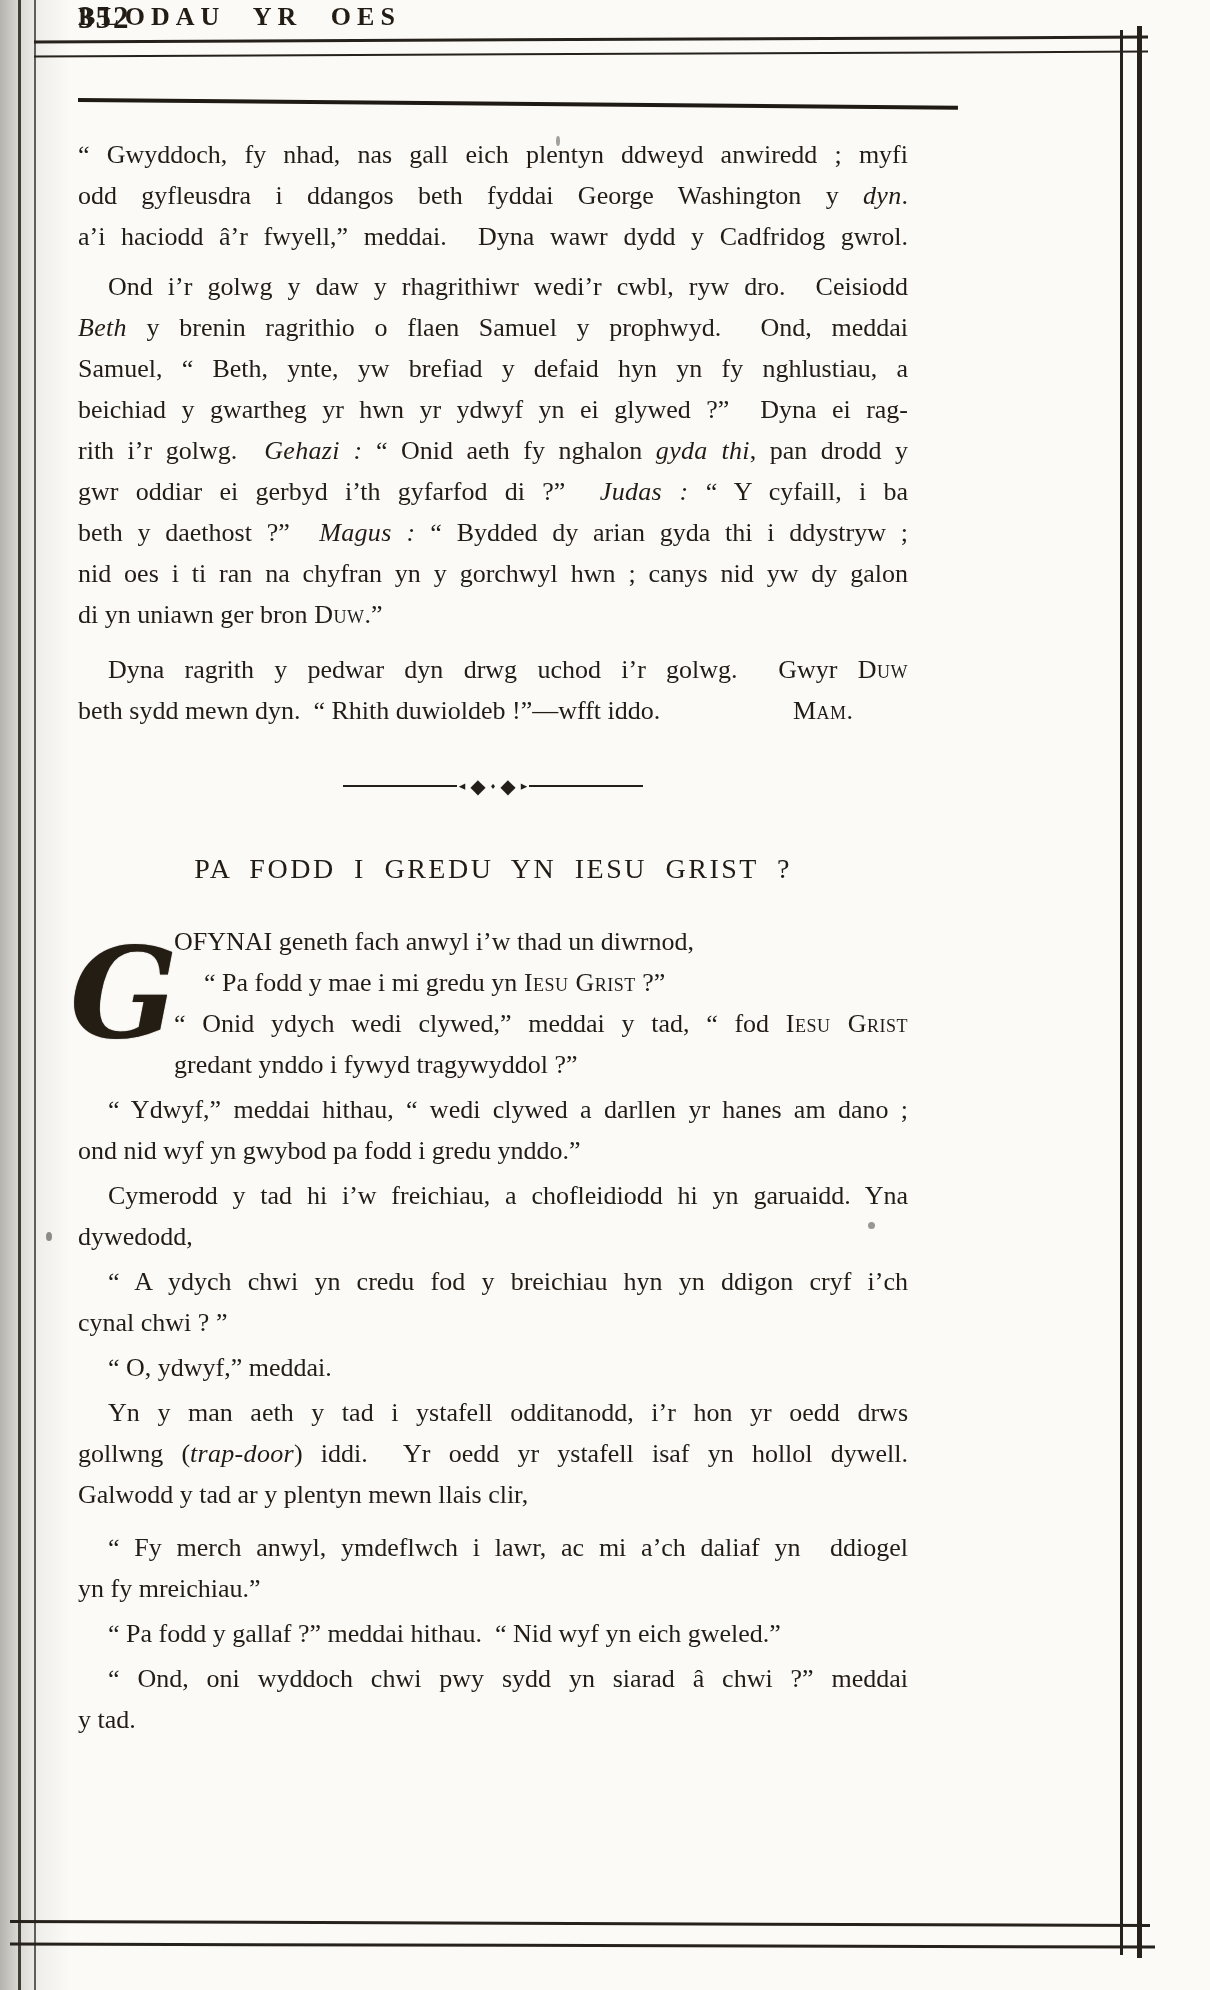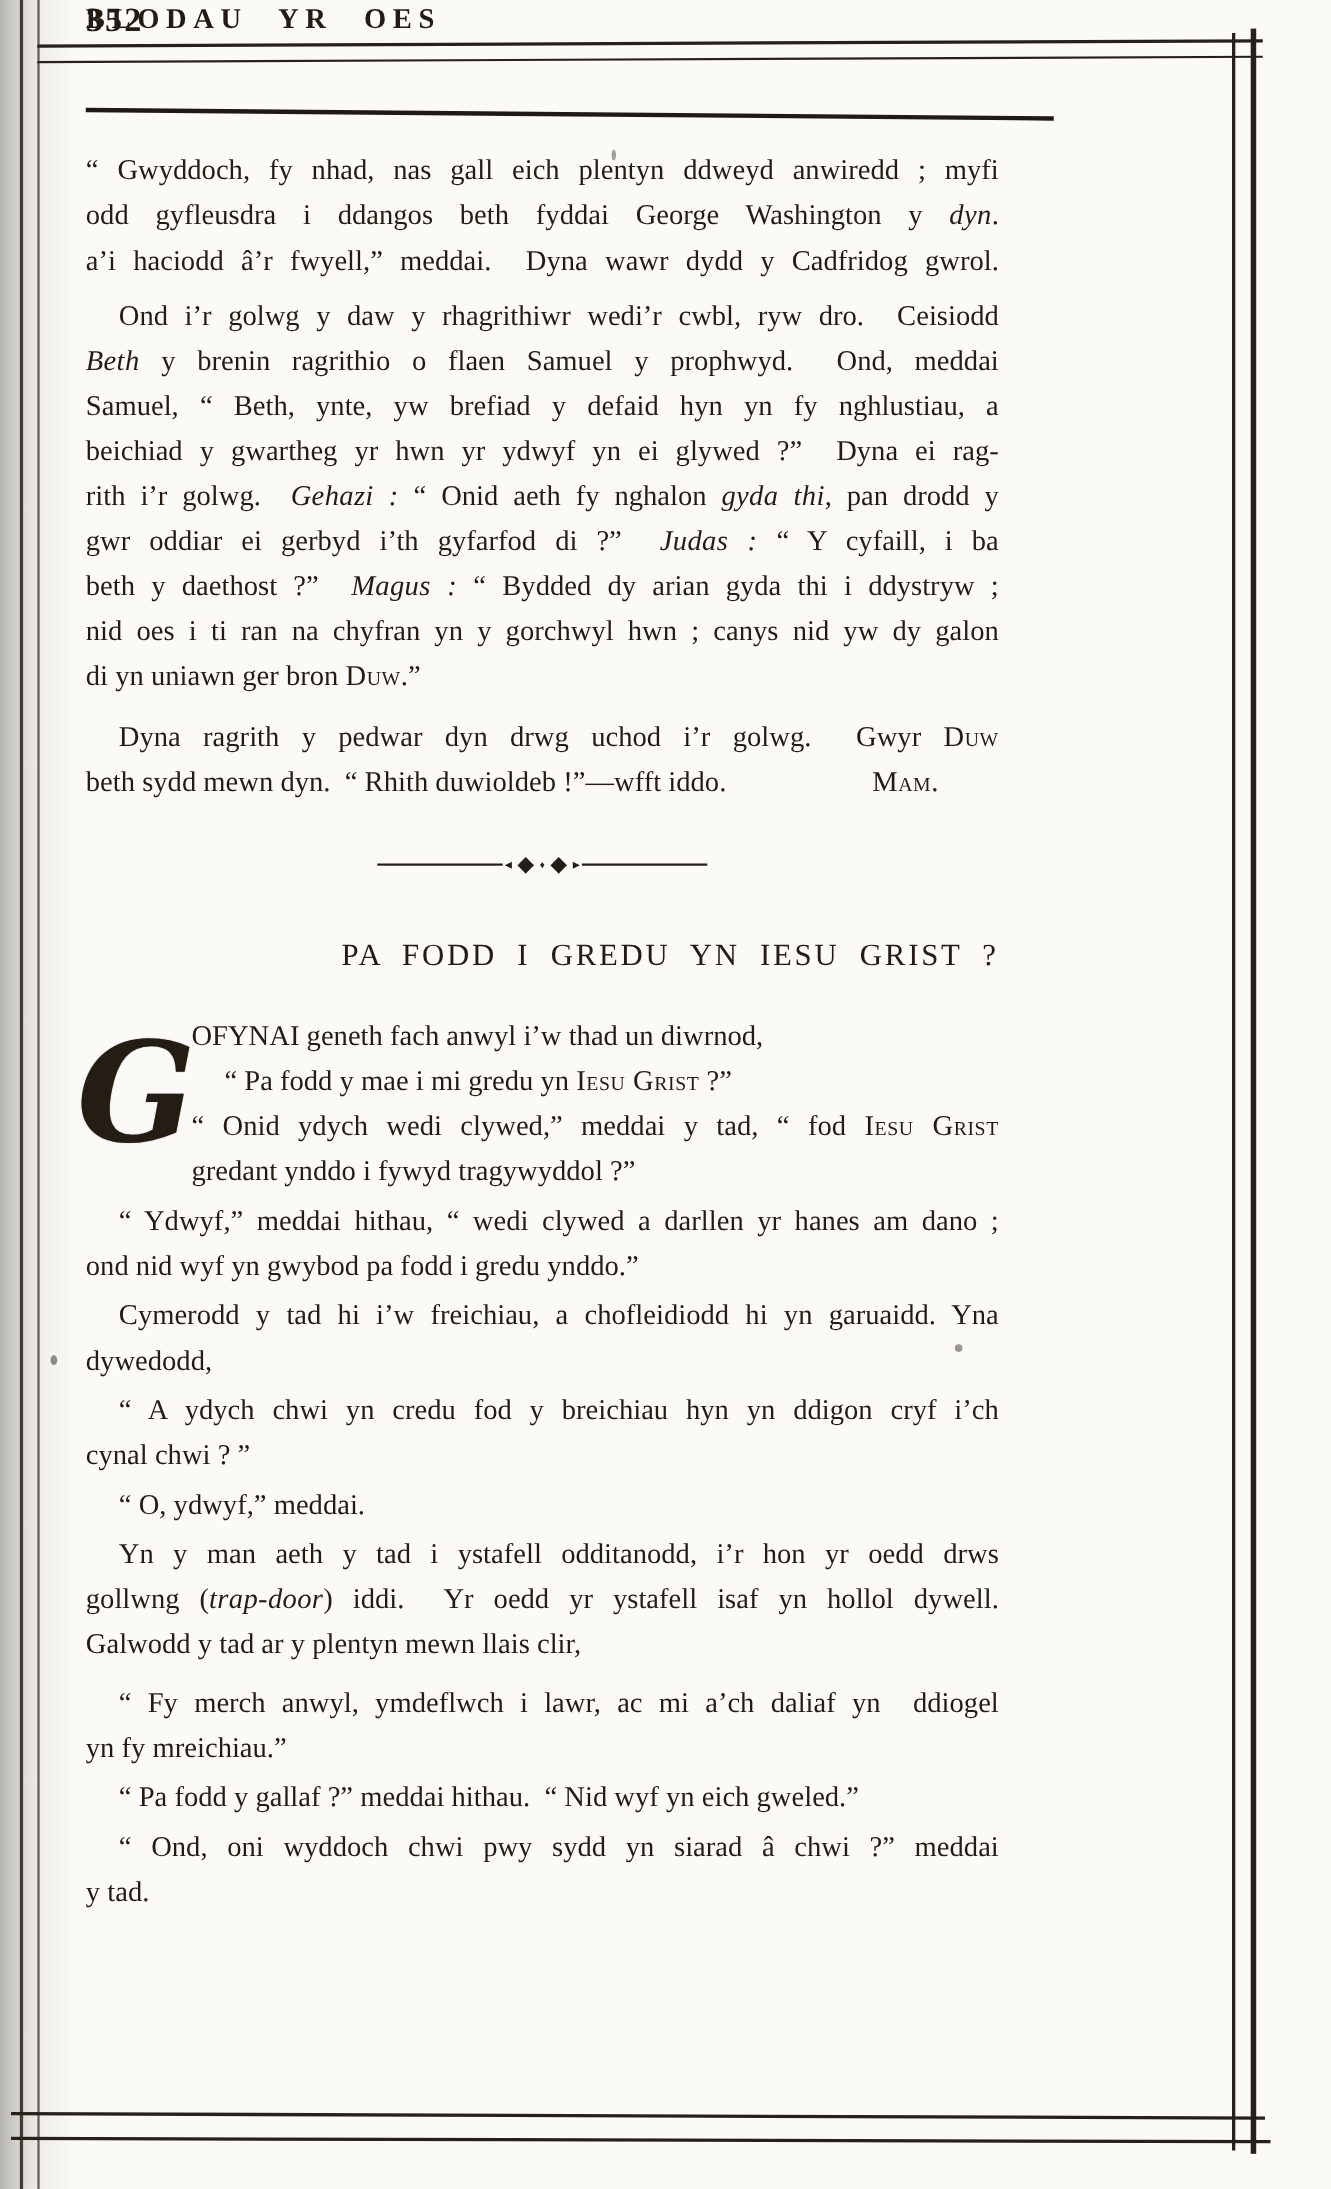--- a/index.html
+++ b/index.html
@@ -62,21 +62,21 @@
     display:flex;align-items:center;justify-content:center;
     width:300px;margin:44px auto 0;height:22px;color:#231e18;
   }
   .section-divider .seg{flex:1;height:2px;background:#241f19;}
   .section-divider .orn{line-height:22px;}
   .orn.g0,.orn.g4{font-size:13px;margin:0 2px;}
   .orn.g1,.orn.g3{font-size:20px;margin:0 3px;}
   .orn.g2{font-size:9px;margin:0 2px;}
 
   .story-heading{
-    margin:56px 0 0;text-align:right;font-weight:normal;
+    margin:56px 0 0;text-align:center;font-weight:normal;
     font-size:28px;letter-spacing:2.5px;word-spacing:9px;
   }
   #story-article{margin-top:36px;}
   #story-article .para+.para{margin-top:4px;}
   #story-article .para.gap{margin-top:12px;}
 
   .dropcap{
     float:left;width:92px;height:158px;margin:2px 12px 0 -8px;
     font-family:"DejaVu Serif",serif;font-style:italic;font-weight:bold;
     font-size:126px;line-height:140px;text-align:center;color:#241d14;

